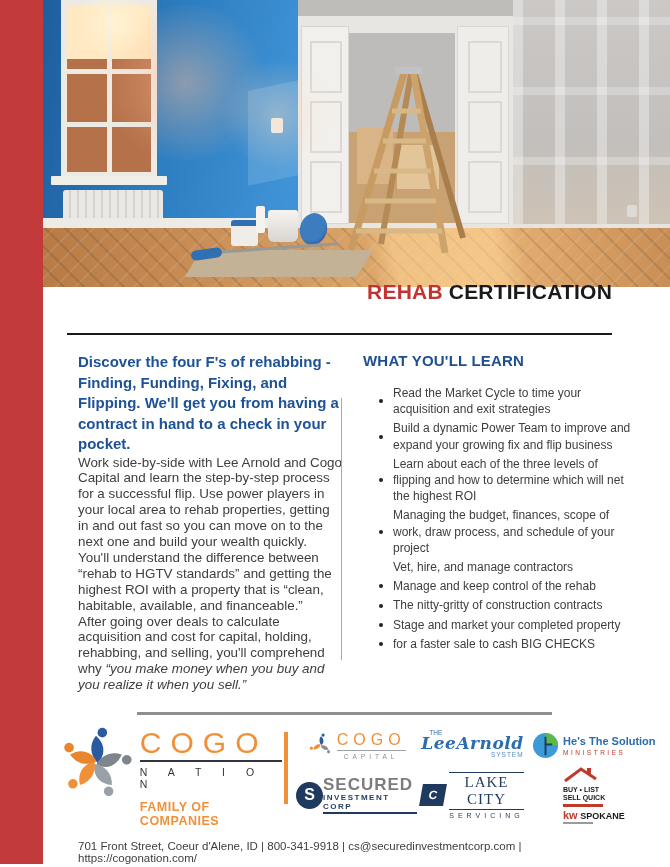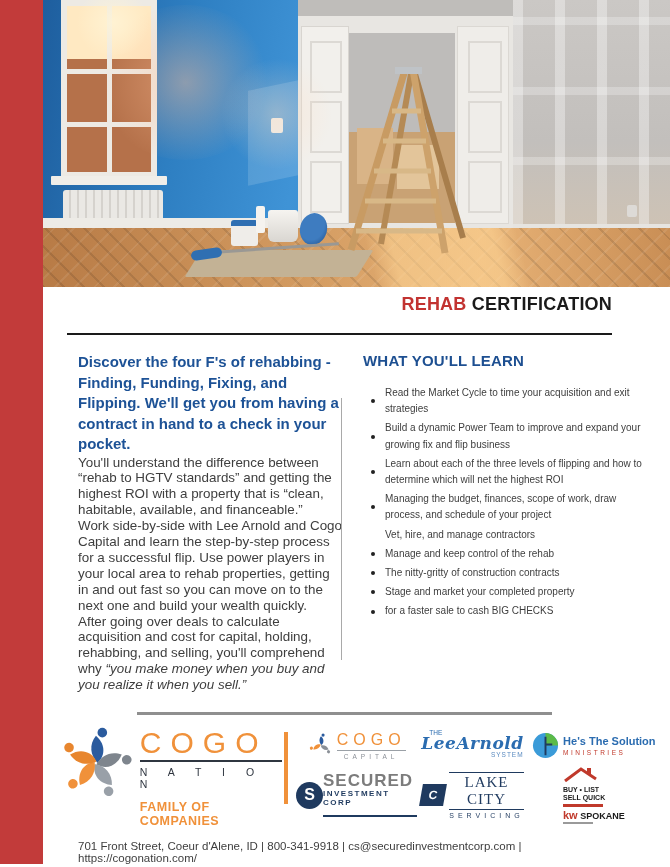--- a/index.html
+++ b/index.html
@@ -57,36 +57,36 @@
   .roller-head { left:148px; top:249px; width:31px; height:10px; background:#2F6FB2; border-radius:5px; transform:rotate(-8deg); }
   .flare1 { left:55px; top:5px; width:175px; height:155px; border-radius:50%;
     background:radial-gradient(circle, rgba(255,190,150,0.45), rgba(255,190,150,0) 70%); }
   .flare2 { left:178px; top:58px; width:112px; height:112px; border-radius:50%;
     background:radial-gradient(circle, rgba(255,220,190,0.35), rgba(255,220,190,0) 70%); }
   .flare3 { left:30px; top:-10px; width:80px; height:65px; border-radius:50%;
     background:radial-gradient(circle, rgba(255,244,214,0.85), rgba(255,244,214,0) 70%); }
   .ladder-svg { left:290px; top:66px; }
 
   
-  .title { position:absolute; top:294px; left:43px; right:58px; text-align:right;
-    font-size:18px; font-weight:bold; color:#1A1A1A; letter-spacing:0.2px; }
+  .title { position:absolute; top:280px; left:43px; right:58px; text-align:right;
+    font-size:21px; font-weight:bold; color:#1A1A1A; letter-spacing:0.2px; }
   .title .accent { color:#C23331; }
   .title-rule { position:absolute; top:333px; left:67px; width:545px; height:2px; background:#1A1A1A; }
 
   
   .left-col { position:absolute; left:78px; top:352px; width:265px; }
   .intro-headline { color:#1D5296; font-weight:bold; font-size:15px; line-height:20.5px; margin:0; }
   .left-col p.body { font-size:13.4px; line-height:15.9px; color:#3E3E3E; margin:0; }
   .left-col p.body .em { font-style:italic; }
 
   .divider-v { position:absolute; left:341px; top:398px; width:1px; height:262px; background:#A9A9A9; }
 
   .right-col { position:absolute; left:363px; top:352px; width:286px; }
   .learn-heading { color:#1D4F91; font-weight:bold; font-size:15px; margin:0 0 16px 0; letter-spacing:0.2px; }
-  ul.learn-list { list-style:none; margin:4px; padding:0; font-size:10px; line-height:16.2px; color:#3E3E3E; }
+  ul.learn-list { list-style:none; margin:12px; padding:0; font-size:12px; line-height:16.2px; color:#3E3E3E; }
   ul.learn-list li { position:relative; padding-left:18px; margin-bottom:3px; }
   ul.learn-list li::before { content:""; position:absolute; left:4px; top:50%; margin-top:-2px;
     width:4px; height:4px; border-radius:50%; background:#222; }
   ul.learn-list li.no-bullet::before { display:none; }
 
   
   .logos-rule { position:absolute; left:137px; top:712px; width:415px; height:3px; background:#8F8F8F; }
   .logos { position:absolute; left:56px; top:718px; width:604px; height:98px; display:flex; align-items:flex-start; }
   .cogo-nation { width:226px; display:flex; align-items:flex-start; }
   .cn-text { margin-left:4px; margin-top:10px; }
@@ -105,21 +105,21 @@
   .la-the { font-size:6.5px; position:absolute; top:-4px; left:8px; }
   .la-name { font-family:"DejaVu Serif", serif; font-style:italic; font-weight:bold; font-size:17px; letter-spacing:0.5px; }
   .la-sub { font-size:6.5px; text-align:right; letter-spacing:1px; margin-top:-2px; color:#5B8BC0; }
   .hts-text { margin-left:4px; }
   .hts-name { color:#2B6CB0; font-size:11px; font-weight:bold; }
   .hts-sub { color:#C0392B; font-size:6.5px; letter-spacing:2.5px; margin-top:2px; }
   .sec-ball { width:27px; height:27px; border-radius:50%; background:#1F3A5F; color:#fff; font-weight:bold;
     font-size:16px; display:flex; align-items:center; justify-content:center; flex:none; }
   .sec-text { }
   .sec-name { color:#7C7C7C; font-size:17px; font-weight:bold; letter-spacing:1px; line-height:16px; }
-  .sec-sub { color:#1F3A5F; font-size:8px; font-weight:bold; letter-spacing:1.5px; border-bottom:2px solid #1F3A5F; padding-bottom:8px; }
+  .sec-sub { color:#1F3A5F; font-size:8px; font-weight:bold; letter-spacing:1.5px; border-bottom:2px solid #1F3A5F; padding-bottom:1px; }
   .lc-mark { width:24px; height:22px; background:#1F3A5F; transform:skewX(-10deg); color:#fff; font-size:12px;
     font-weight:bold; display:flex; align-items:center; justify-content:center; flex:none; }
   .lc-text { margin-left:4px; text-align:center; font-family:"Liberation Serif", serif; color:#1F3A5F; }
   .lc-name { font-size:15px; letter-spacing:1px; border-top:1px solid #1F3A5F; border-bottom:1px solid #1F3A5F; padding:1px 2px; }
   .lc-sub { font-family:"Liberation Sans", sans-serif; font-size:7px; letter-spacing:4px; margin-top:2px; }
   .kw-block { text-align:left; }
   .kw-lines { font-size:7px; font-weight:bold; color:#1A1A1A; line-height:8px; }
   .kw-redbar { width:40px; height:3px; background:#C0392B; margin:2px 0; }
   .kw-brand { font-size:9px; font-weight:bold; color:#1A1A1A; }
   .kw-brand .kw { color:#C0392B; font-size:11px; }
@@ -190,22 +190,22 @@
 </div>
 
 <div class="title">
   <span class="accent">REHAB</span>
   <span>CERTIFICATION</span>
 </div>
 <div class="title-rule"></div>
 
 <div class="left-col">
   <p class="intro-headline">Discover the four F's of rehabbing - Finding, Funding, Fixing, and Flipping. We'll get you from having a contract in hand to a check in your pocket.</p>
+  <p class="body">Work side-by-side with Lee Arnold and Cogo Capital and learn the step-by-step process for a successful flip. Use power players in your local area to rehab properties, getting in and out fast so you can move on to the next one and build your wealth quickly.</p>
   <p class="body">You'll understand the difference between “rehab to HGTV standards” and getting the highest ROI with a property that is “clean, habitable, available, and financeable.”</p>
-  <p class="body">Work side-by-side with Lee Arnold and Cogo Capital and learn the step-by-step process for a successful flip. Use power players in your local area to rehab properties, getting in and out fast so you can move on to the next one and build your wealth quickly.</p>
   <p class="body"><span>After going over deals to calculate acquisition and cost for capital, holding, rehabbing, and selling, you'll comprehend why </span><span class="em">“you make money when you buy and you realize it when you sell.”</span></p>
 </div>
 
 <div class="divider-v"></div>
 
 <div class="right-col">
   <p class="learn-heading">WHAT YOU'LL LEARN</p>
   <ul class="learn-list">
       <li>Read the Market Cycle to time your acquisition and exit strategies</li>
       <li>Build a dynamic Power Team to improve and expand your growing fix and flip business</li>

